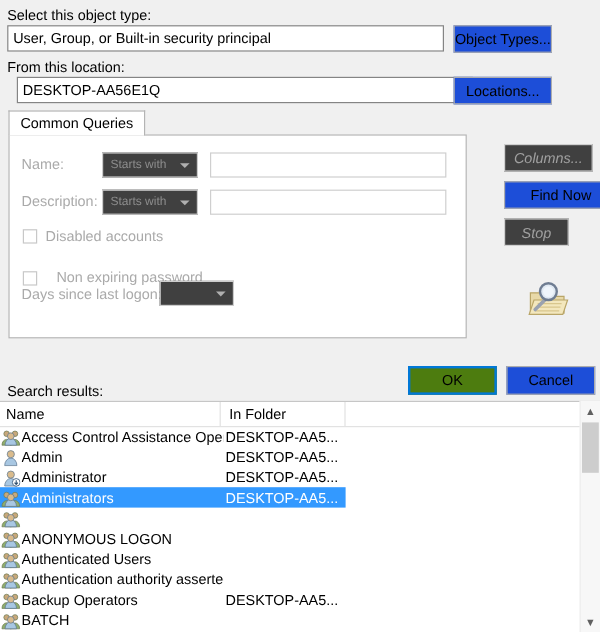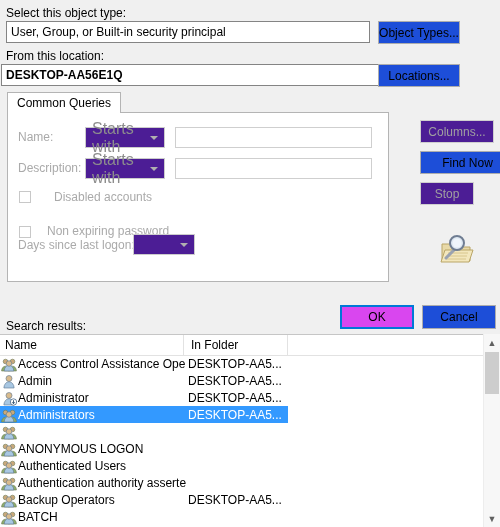--- a/index.html
+++ b/index.html
@@ -46,35 +46,36 @@
     color: #000;
     text-align: center;
     display: flex;
     align-items: center;
     justify-content: center;
     height: 23px;
     user-select: none;
   }
   .btn.disabled {
     color: #a0a0a0;
-    background: #4c1d95;
+    background: #404040;
     border-color: #cfcfcf;
+    font-style: italic;
   }
   .btn.default {
     border: 2px solid #0078d7;
-    background: #d946ef;
+    background: #4d7c0f;
   }
 
   
   #obj-type-label { position: absolute; left: 6px;  top: 6px; }
   #obj-type-field { position: absolute; left: 6px;  top: 21px; width: 364px; }
   #object-types-button { position: absolute; left: 378px; top: 21px; width: 82px; }
 
   #location-label { position: absolute; left: 6px;  top: 49px; }
-  #location-field { position: absolute; left: 1px;  top: 64px; width: 380px; font-weight: bold; }
+  #location-field { position: absolute; left: 14px;  top: 64px; width: 380px; }
   #locations-button { position: absolute; left: 378px; top: 64px; width: 82px; }
 
   
   #tab-strip {
     position: absolute; left: 7px; top: 92px; width: 382px; height: 20px;
   }
   #tab-common-queries {
     position: absolute; left: 0; top: 0;
     height: 21px;
     padding: 0 9px;
@@ -89,29 +90,29 @@
   #tab-panel {
     position: absolute; left: 7px; top: 112px; width: 382px; height: 170px;
     background: #ffffff;
     border: 1px solid #b4b4b4;
     box-sizing: border-box;
   }
 
   .dis-lbl { color: #aaaaaa; font-size: 12px; }
 
   .combo {
-    background: #4c1d95;
+    background: #404040;
     border: 1px solid #cccccc;
     box-sizing: border-box;
     height: 21px;
     display: flex;
     align-items: center;
     padding-left: 6px;
     color: #8d8d8d;
-    font-size: 16px;
+    font-size: 10px;
     position: relative;
   }
   .combo .arrow {
     position: absolute; right: 6px; top: 50%;
     width: 0; height: 0;
     margin-top: -2px;
     border-left: 4px solid transparent;
     border-right: 4px solid transparent;
     border-top: 4px solid #b0b0b0;
   }
@@ -129,21 +130,21 @@
     display: inline-block;
   }
 
   #name-label        { position: absolute; left: 18px; top: 130px; }
   #name-combo        { position: absolute; left: 85px; top: 127px; width: 80px; }
   #name-input        { position: absolute; left: 175px; top: 127px; width: 197px; }
   #description-label { position: absolute; left: 18px; top: 161px; }
   #description-combo { position: absolute; left: 85px; top: 158px; width: 80px; }
   #description-input { position: absolute; left: 175px; top: 158px; width: 197px; }
 
-  #disabled-accounts-row { position: absolute; left: 19px; top: 190px; display: flex; align-items: center; gap: 23px; }
+  #disabled-accounts-row { position: absolute; left: 19px; top: 190px; display: flex; align-items: center; gap: 7px; }
   #non-expiring-row      { position: absolute; left: 19px; top: 224px; display: flex; align-items: flex-end; gap: 16px; }
 
   #days-label { position: absolute; left: 18px; top: 238px; }
   #days-combo { position: absolute; left: 133px; top: 234px; width: 62px; }
 
   
   #columns-button  { position: absolute; left: 420px; top: 120px; width: 74px; }
   #find-now-button { position: absolute; left: 420px; top: 151px; width: 95px; }
   #stop-button     { position: absolute; left: 420px; top: 182px; width: 54px; }
 

